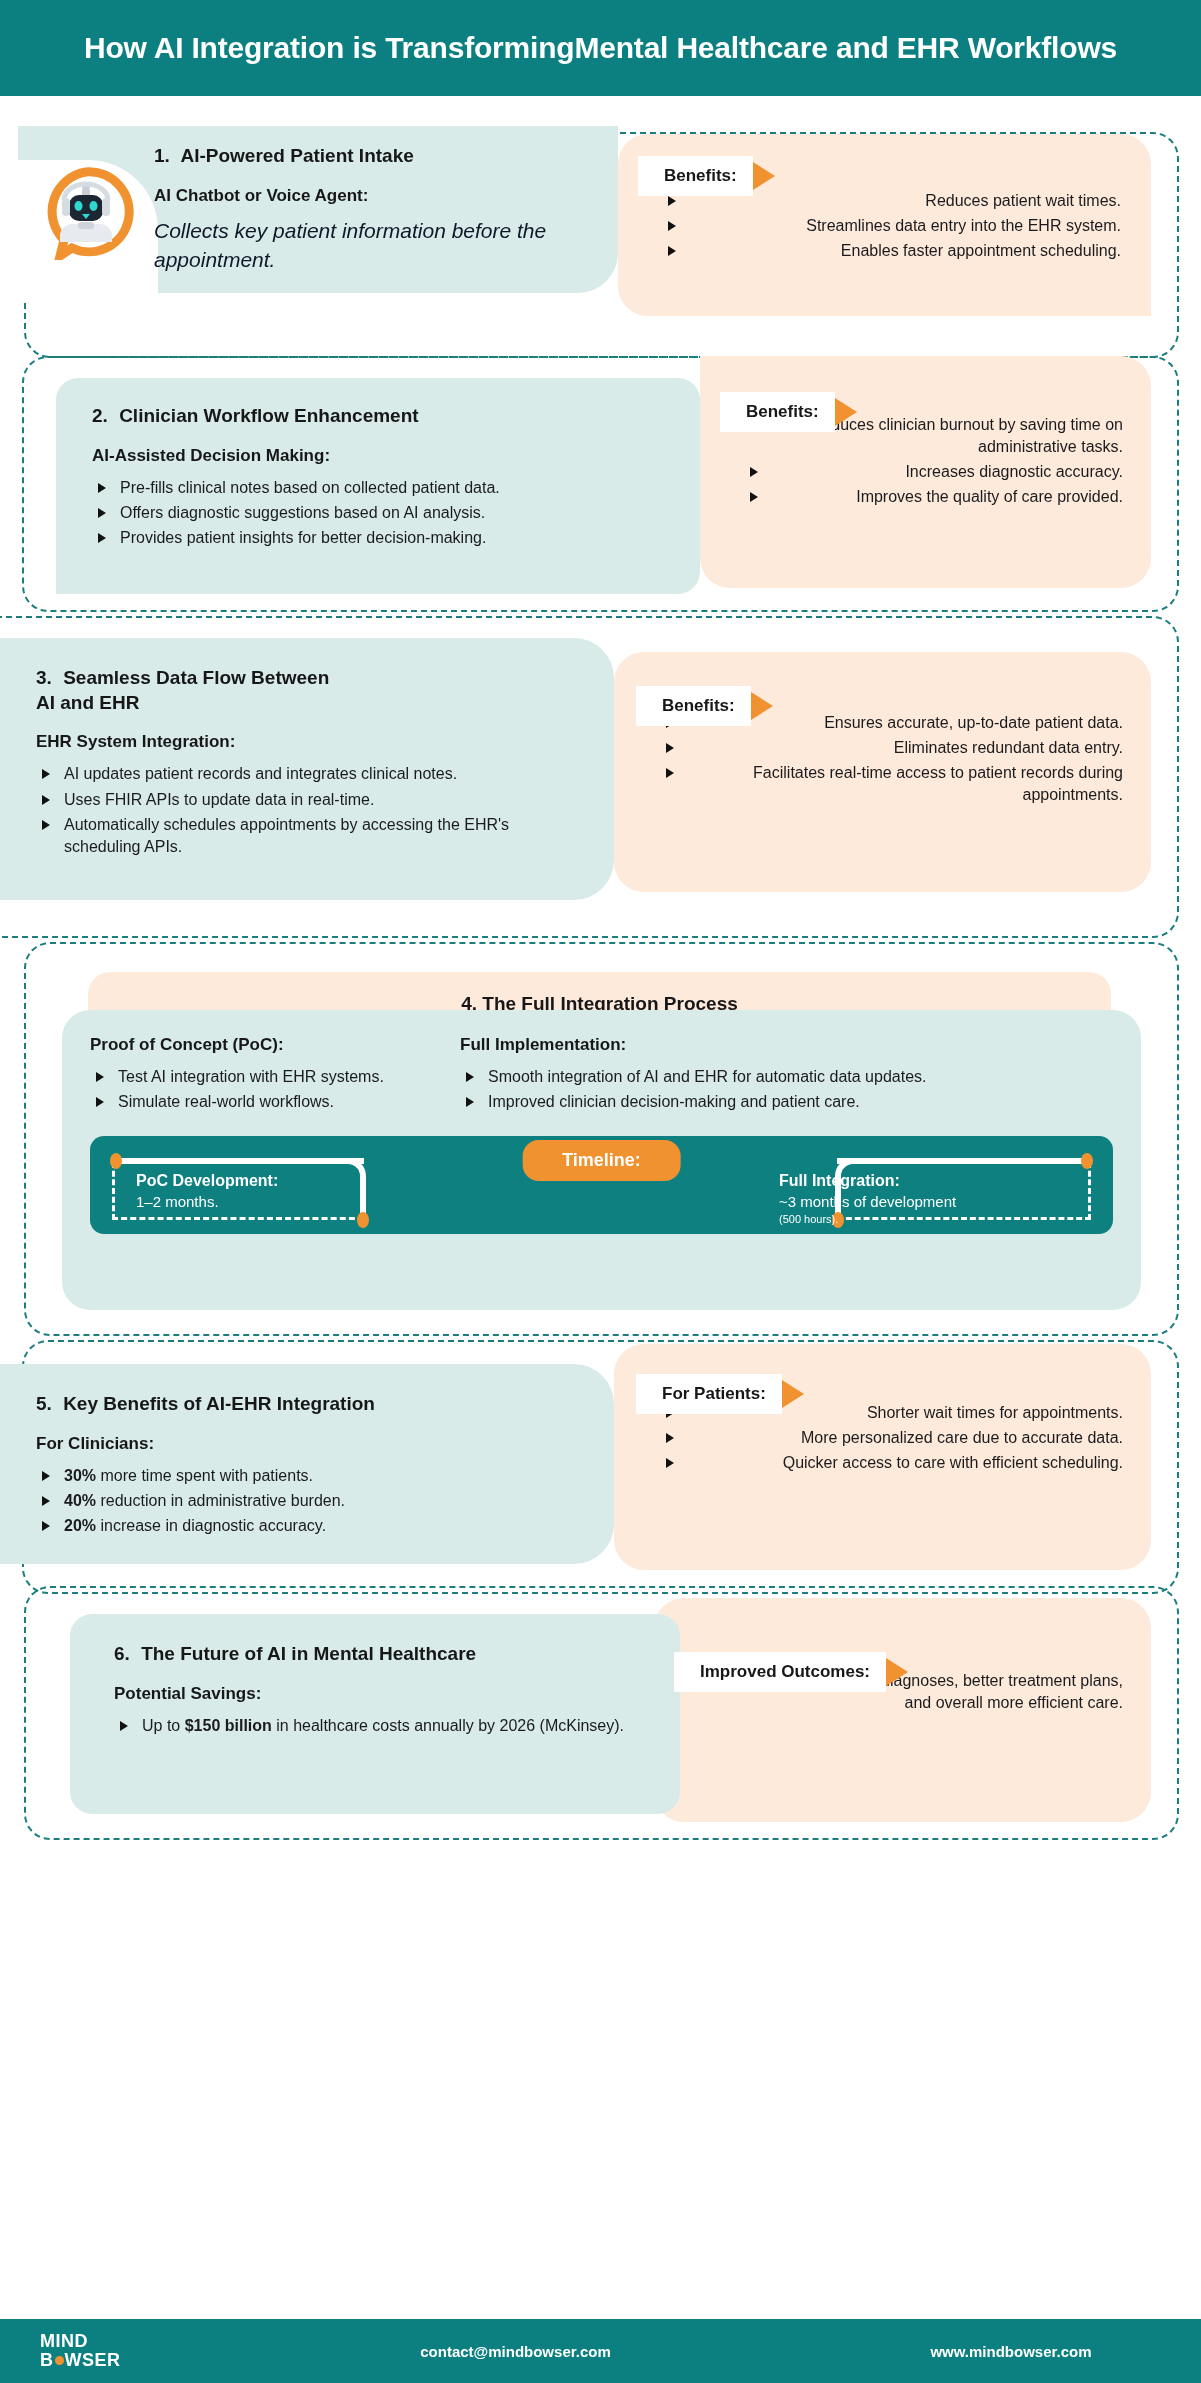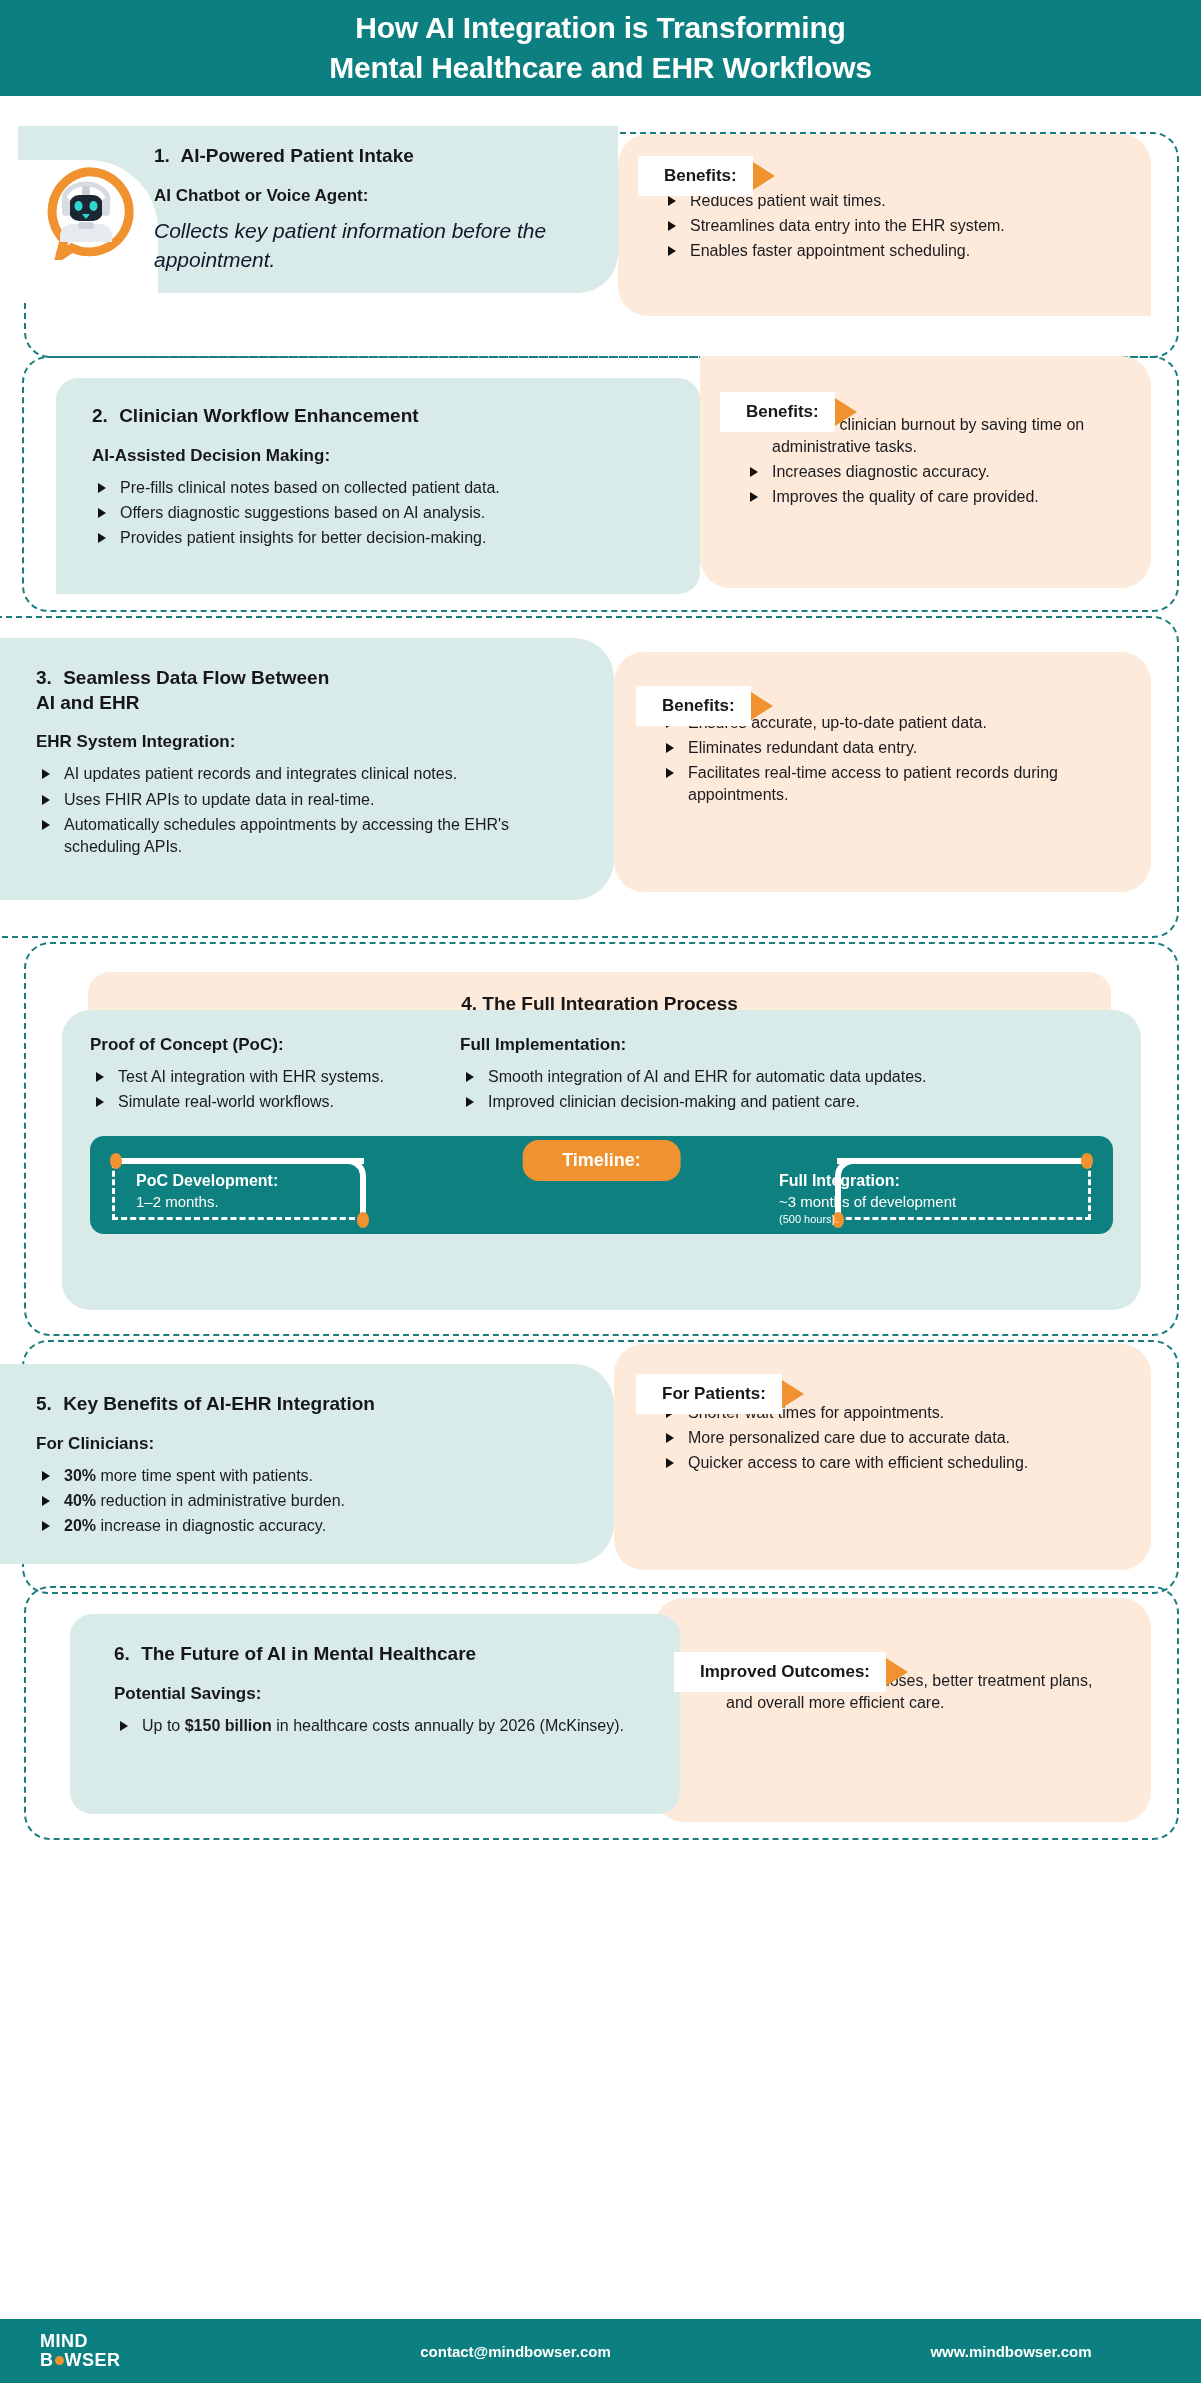--- a/index.html
+++ b/index.html
@@ -8,21 +8,20 @@
     background: #ffffff;
     font-family: "Liberation Sans", sans-serif;
   }
   body { width: 1201px; height: 2383px; position: relative; overflow: hidden; }
 
   
   .header {
     background: #0c8080;
     height: 96px;
     display: flex;
-    flex-direction: column;
     align-items: center;
     justify-content: center;
     padding: 14px 60px;
   }
   .header-title {
     color: #ffffff;
     font-size: 30px;
     font-weight: bold;
     line-height: 1.32;
     text-align: center;
@@ -45,20 +44,21 @@
   .mint {
     background: #d8ebe8;
     position: relative;
     z-index: 2;
   }
   
   .peach {
     background: #fdeada;
     position: relative;
     z-index: 1;
+    text-align: right;
   }
 
   .num-title {
     font-size: 19px;
     font-weight: bold;
     color: #17171a;
     line-height: 1.3;
     margin-bottom: 16px;
   }
   .num-title .num { margin-right: 6px; }

